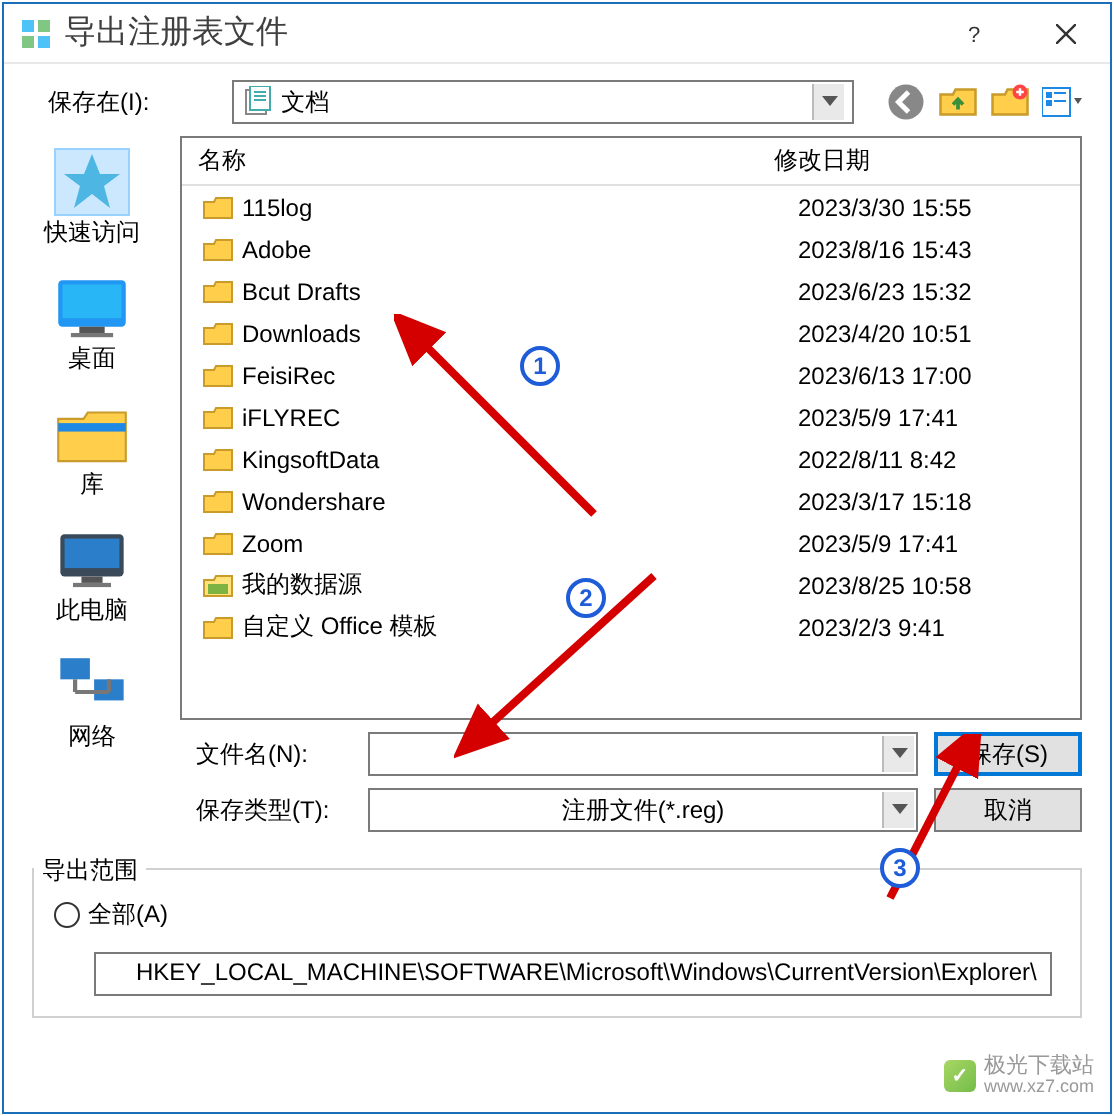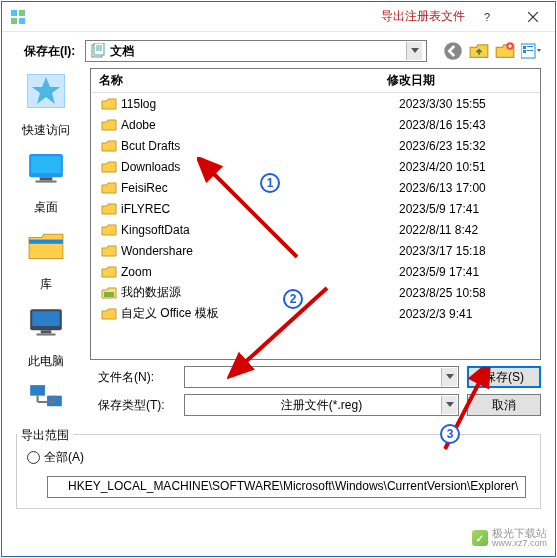--- a/index.html
+++ b/index.html
@@ -2,44 +2,44 @@
 <html><head>
 <meta charset="utf-8">
 <style>
 * { box-sizing: border-box; margin: 0; padding: 0; font-family: "Microsoft YaHei", "Segoe UI", Tahoma, sans-serif; }
 body { background: #fff; width: 557px; height: 558px; overflow: hidden; position: relative; }
 
 .window { border: 1px solid #1a6fb8; width: 555px; height: 556px; margin: 1px; position: relative; background: #fff; }
 
 .titlebar { height: 30px; background: #fff; display: flex; align-items: center; padding: 0 0 0 8px; border-bottom: 1px solid #e8e8e8; }
 .titlebar-icon { width: 16px; height: 16px; margin-right: 6px; }
-.titlebar-title { font-size: 12px; flex: 1; color: #b91c1c; text-align: right; }
+.titlebar-title { font-size: 16px; flex: 1; color: #404040; }
 .titlebar-btns { display: flex; height: 100%; }
 .tb-btn { width: 45px; height: 30px; display: flex; align-items: center; justify-content: center; font-size: 12px; }
 .tb-btn.close { }
 .tb-btn svg { width: 10px; height: 10px; }
 
-.savein-row { display: flex; align-items: center; padding: 8px 14px 6px 22px; gap: 6px; font-weight: bold; }
+.savein-row { display: flex; align-items: center; padding: 8px 14px 6px 22px; gap: 6px; }
 .savein-label { font-size: 12px; margin-right: 4px; }
-.savein-combo { flex: 1; height: 22px; border: 1px solid #7a7a7a; display: flex; align-items: center; padding: 0 4px; background: #fff; font-size: 12px; position: relative; }
+.savein-combo { flex: 1; height: 22px; border: 1px solid #7a7a7a; display: flex; align-items: center; padding: 0 4px; background: #fff; font-size: 12px; position: relative; margin-left: 31px; }
 .savein-combo .combo-icon { width: 16px; height: 16px; margin-right: 4px; }
 .savein-combo .combo-arrow { margin-left: auto; }
 .toolbar-icons { display: flex; gap: 6px; margin-left: 10px; align-items: center; }
 .toolbar-icons .ti { width: 20px; height: 20px; display: flex; align-items: center; justify-content: center; }
 
 .body-row { display: flex; height: 292px; }
 
 .places { width: 88px; padding-top: 6px; display: flex; flex-direction: column; align-items: center; gap: 12px; }
-.place { display: flex; flex-direction: column; align-items: center; font-size: 12px; color: #000; gap: 14px; }
+.place { display: flex; flex-direction: column; align-items: center; font-size: 12px; color: #000; gap: 0; }
 .place-icon { width: 38px; height: 34px; display: flex; align-items: center; justify-content: center; }
 .place-selected { background: #cce8ff; border: 1px solid #99d1ff; padding: 2px; }
 
 .filelist { flex: 1; border: 1px solid #7a7a7a; margin-right: 14px; position: relative; overflow: hidden; }
 .filelist-header { display: flex; height: 24px; border-bottom: 1px solid #e0e0e0; align-items: center; font-size: 12px; background: #fff; }
-.fh-col { padding-left: 8px; font-weight: bold; }
+.fh-col { padding-left: 8px; }
 .fh-name { width: 288px; }
 .fh-date { flex: 1; }
 .filelist-body { overflow: auto; height: calc(100% - 24px); }
 .file-row { display: flex; height: 21px; align-items: center; font-size: 12px; gap: 12px; }
 .file-row .fname { width: 288px; display: flex; align-items: center; padding-left: 10px; gap: 4px; }
 .file-row .fdate { flex: 1; padding-left: 8px; }
 .folder-ico { width: 16px; height: 14px; }
 
 .form-area { padding: 6px 14px 10px 96px; }
 .form-row { display: flex; align-items: center; margin-bottom: 6px; gap: 8px; }

